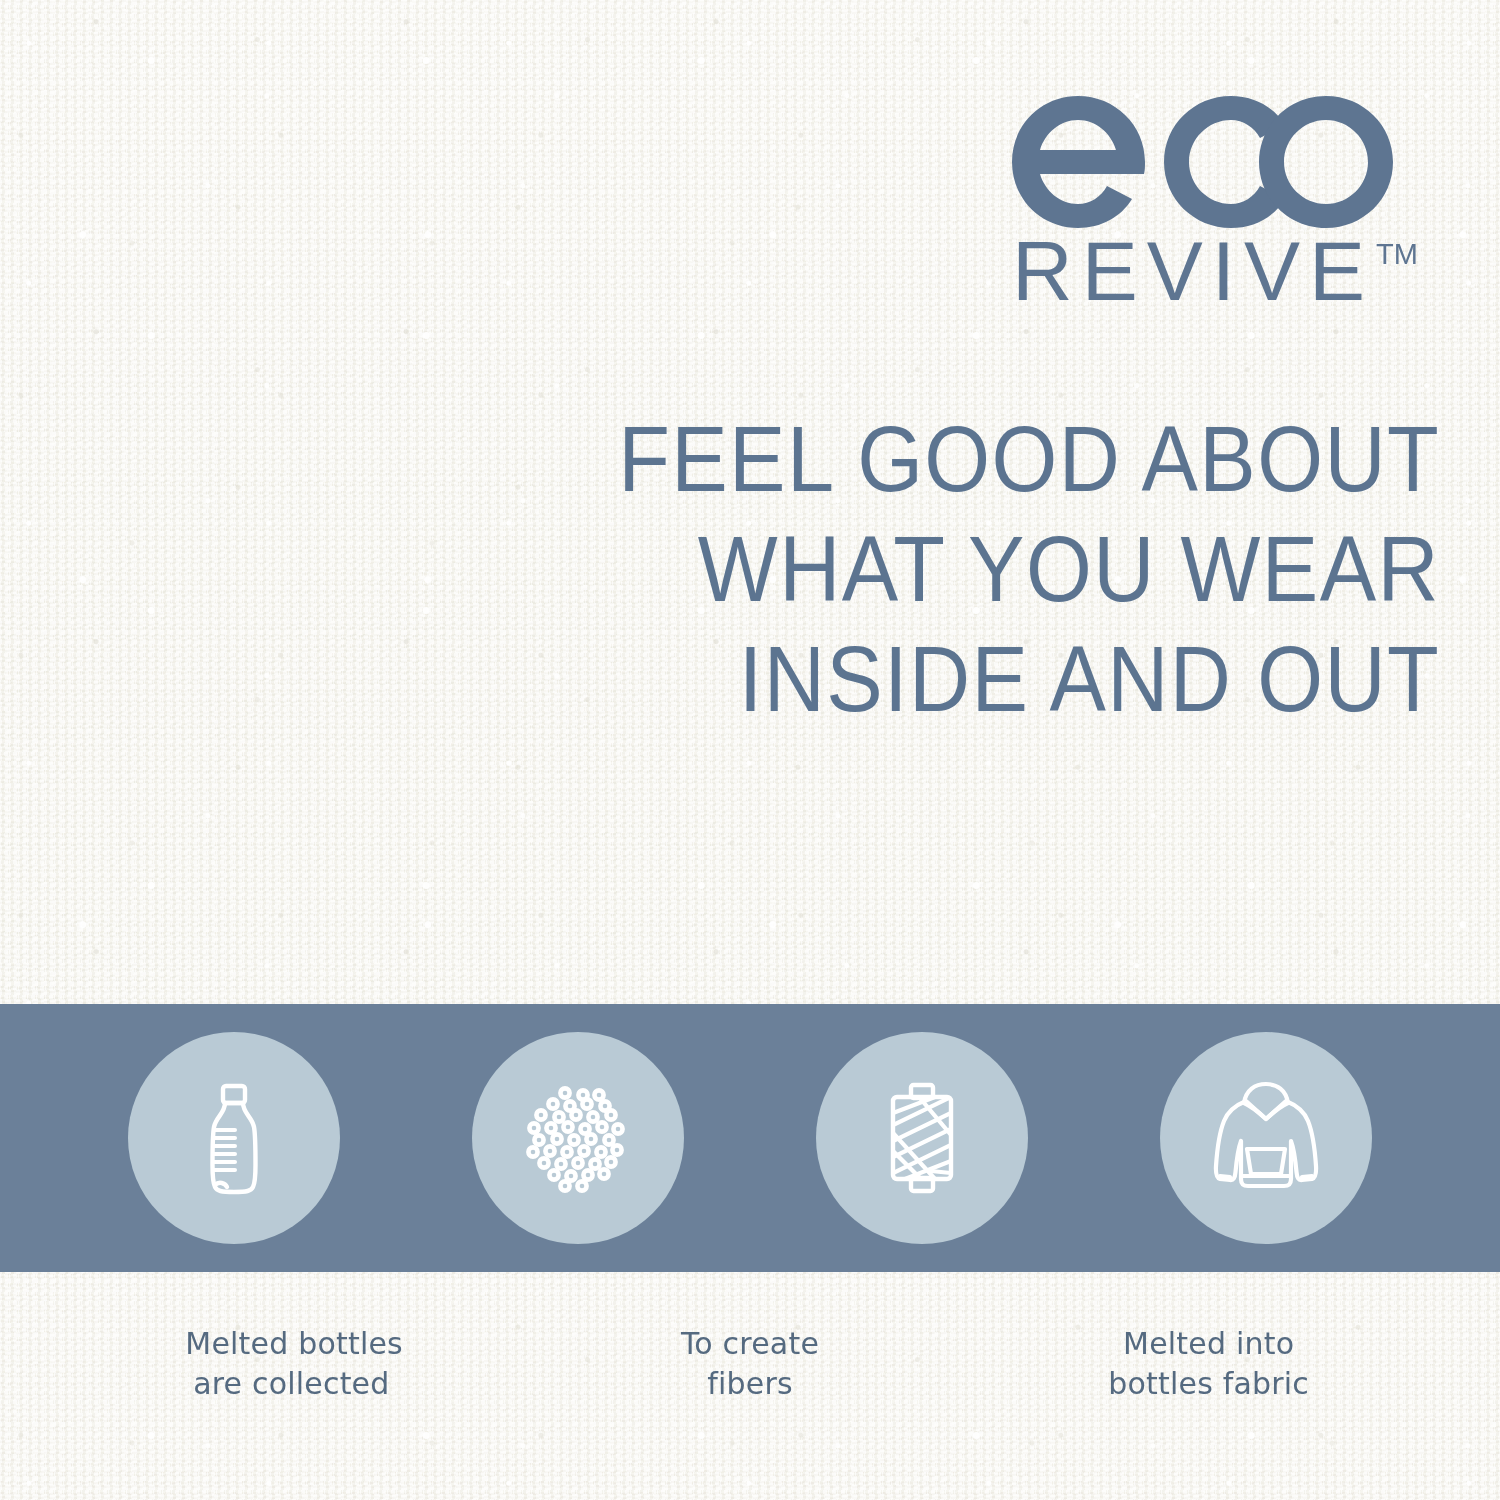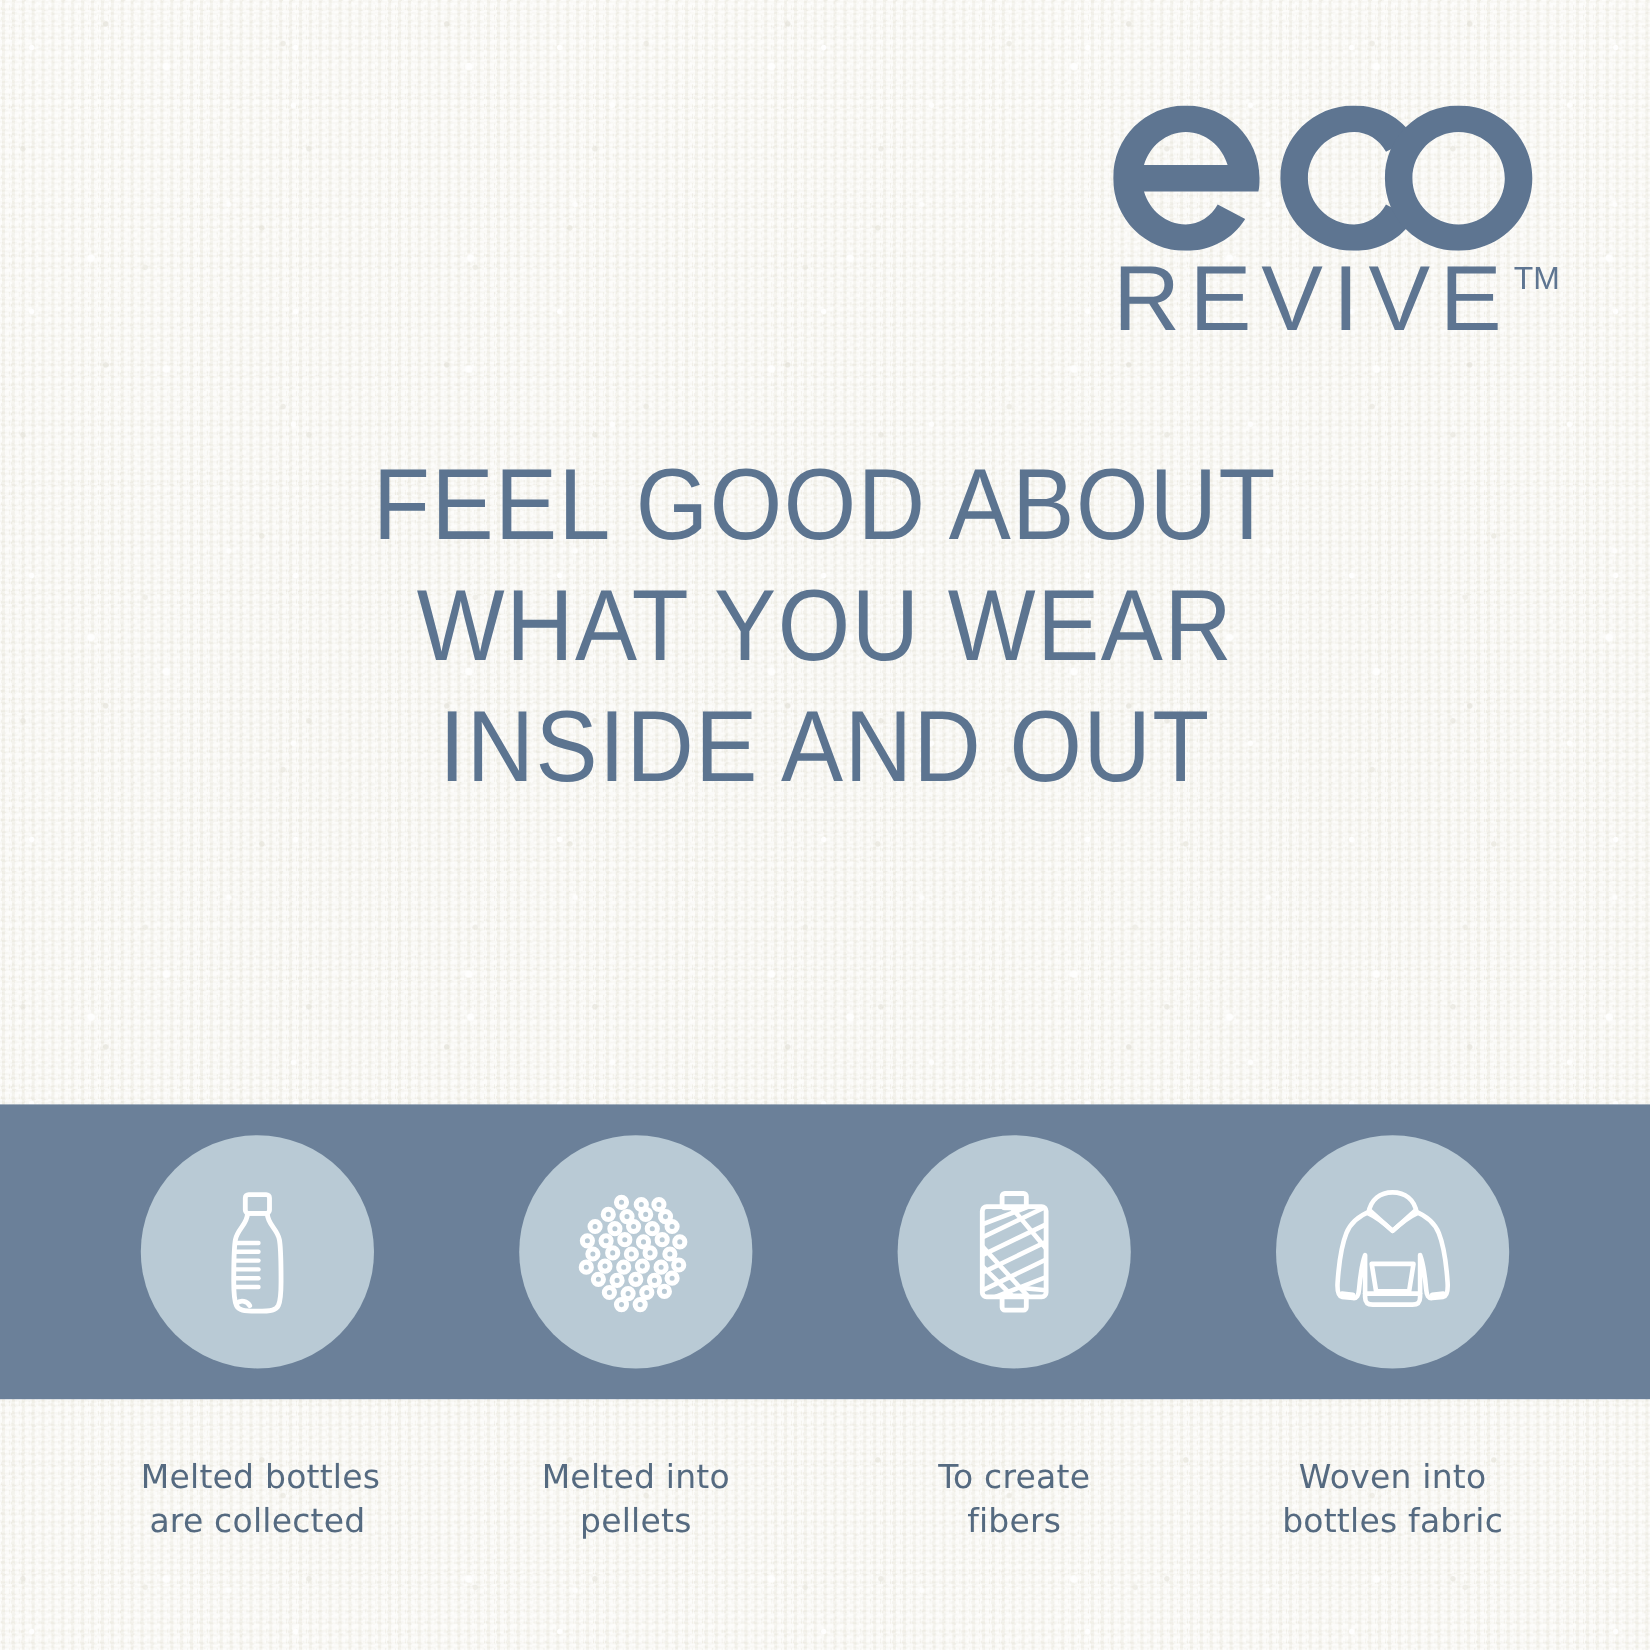--- a/index.html
+++ b/index.html
@@ -48,21 +48,21 @@
   }
   .logo-word{color:#5e7591;line-height:.95;}
   .logo-tm{
     font-size:29px;color:#5e7591;font-weight:400;
     margin-left:2px;margin-top:6px;letter-spacing:0;
   }
 
   
   .headline{
     position:absolute;left:0;right:0;top:404px;
-    text-align:center;
+    text-align:right;
     color:#5c7490;
   }
   .headline .hl-line{
     font-family:"Liberation Sans Narrow","Liberation Sans", sans-serif;
     font-size:92px;
     line-height:110px;
     font-weight:400;
     letter-spacing:1.5px;
     transform:scaleX(.92);
     white-space:nowrap;
@@ -304,26 +304,22 @@
 
     </div>
   </div>
 
   <div class="captions">
     <div class="caption">
       <span class="cl">Melted bottles</span>
       <span class="cl">are collected</span>
     </div>
     <div class="caption">
-      <span class="cl">Melted into</span>
-      <span class="cl">pellets</span>
-    </div>
-    <div class="caption">
       <span class="cl">To create</span>
       <span class="cl">fibers</span>
     </div>
     <div class="caption">
-      <span class="cl">Woven into</span>
+      <span class="cl">Melted into</span>
       <span class="cl">bottles fabric</span>
     </div>
   </div>
 
 </div>
 
 </body></html>

